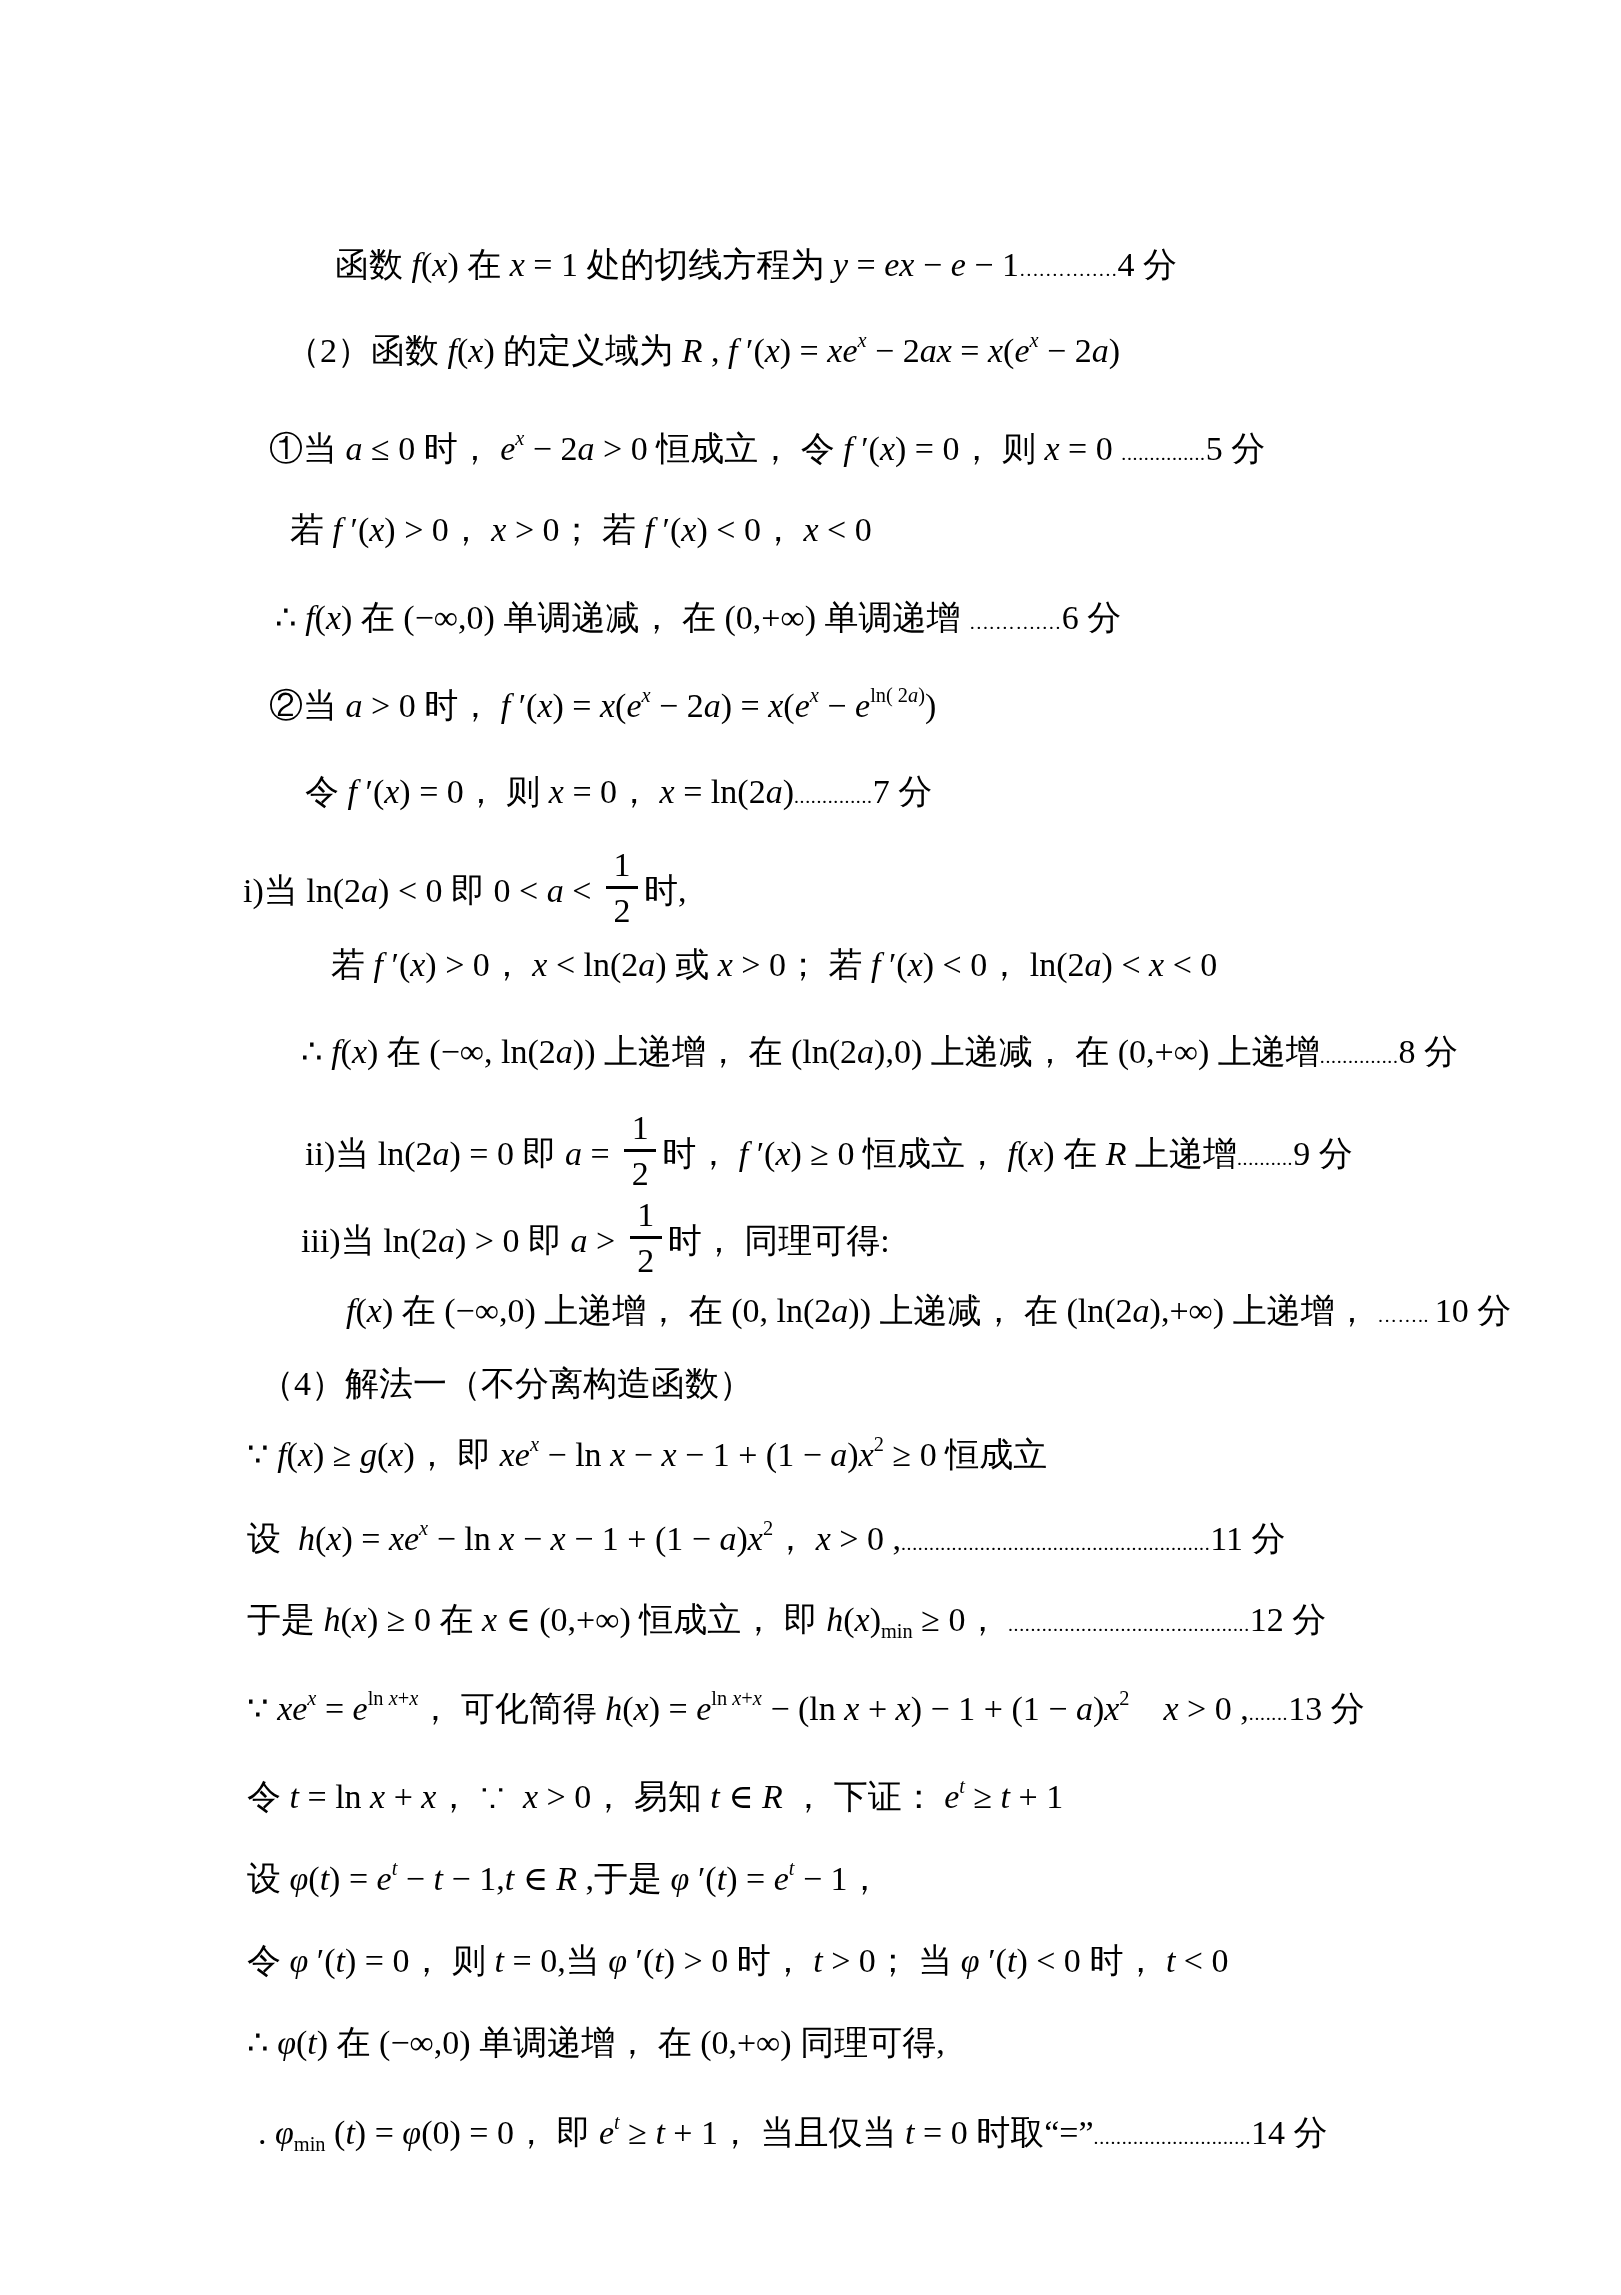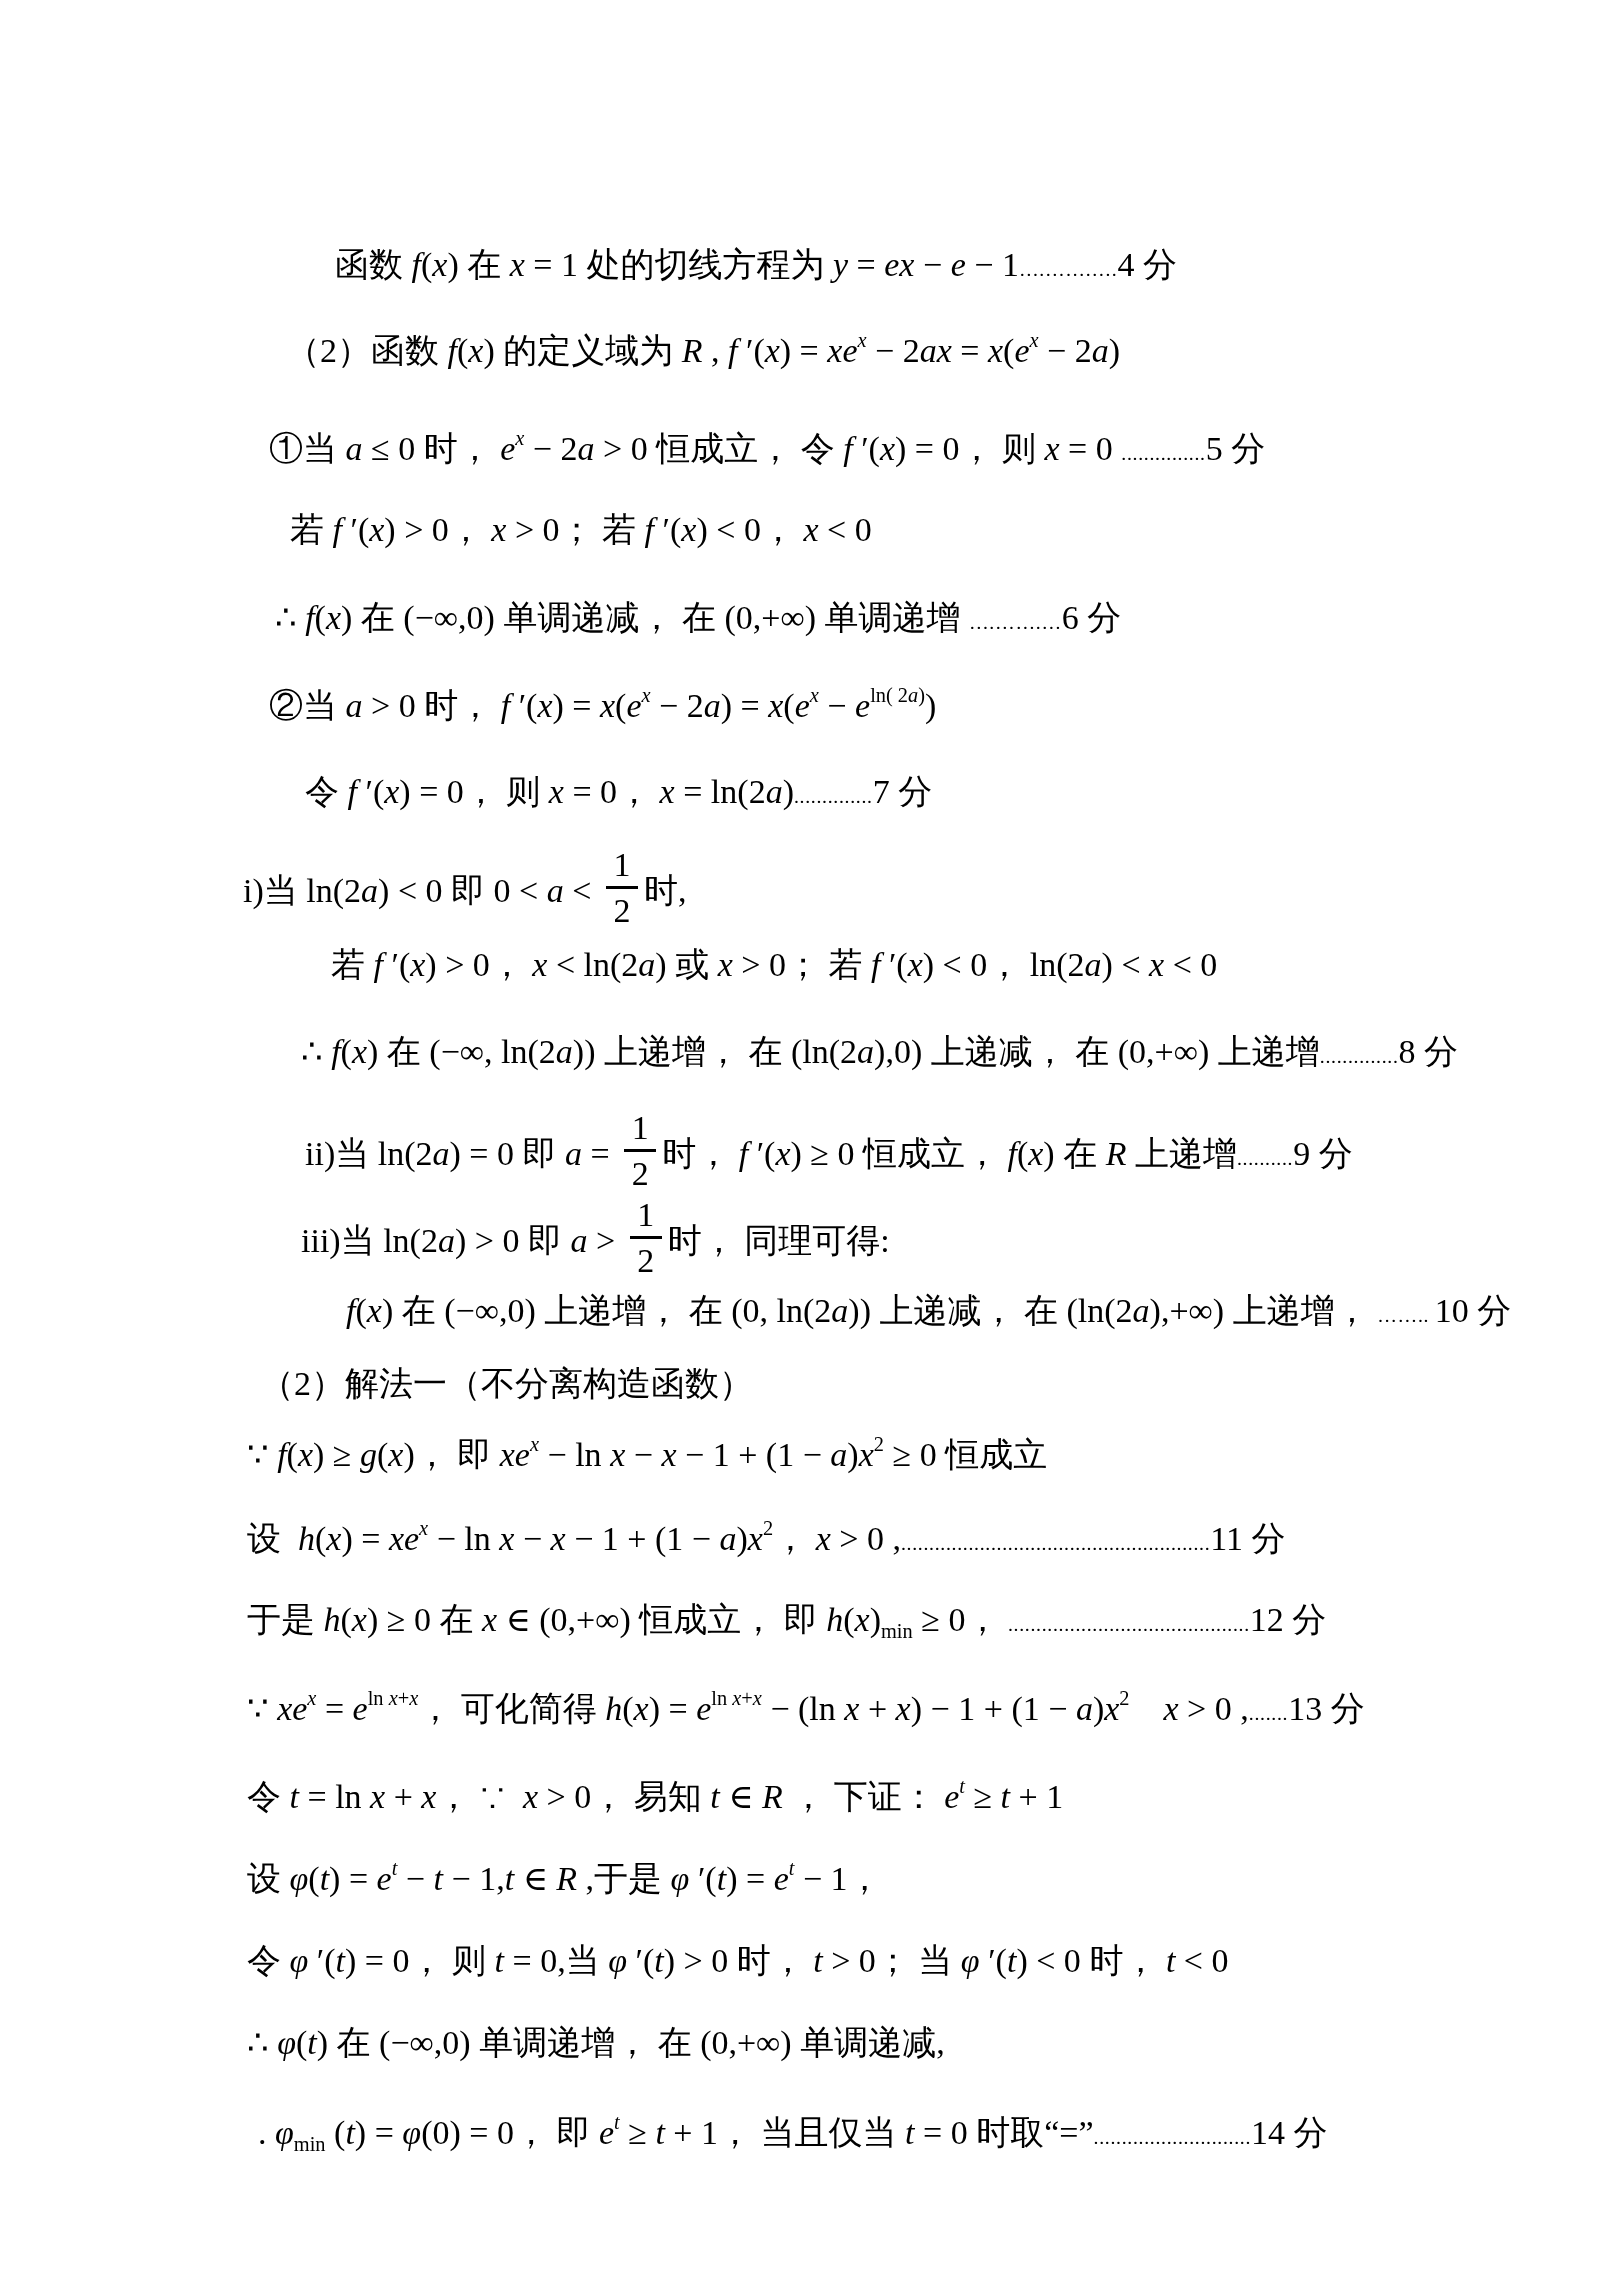--- a/index.html
+++ b/index.html
@@ -50,25 +50,25 @@
       <div class="line" style="top: 478px; left: 290px;"><span class="seg-c">若 </span><span class="seg-i">f</span><span class="seg-r"> ′(</span><span class="seg-i">x</span><span class="seg-r">) &gt; 0</span><span class="seg-c">， </span><span class="seg-i">x</span><span class="seg-r"> &gt; 0</span><span class="seg-c">； 若 </span><span class="seg-i">f</span><span class="seg-r"> ′(</span><span class="seg-i">x</span><span class="seg-r">) &lt; 0</span><span class="seg-c">， </span><span class="seg-i">x</span><span class="seg-r"> &lt; 0</span></div>
       <div class="line" style="top: 566px; left: 275px;"><span class="seg-r">∴ </span><span class="seg-i">f</span><span class="seg-r">(</span><span class="seg-i">x</span><span class="seg-r">) </span><span class="seg-c">在 </span><span class="seg-r">(−∞,0) </span><span class="seg-c">单调递减， 在 </span><span class="seg-r">(0,+∞) </span><span class="seg-c">单调递增 </span><span class="seg-d">….…….…</span><span class="seg-c">6 分</span></div>
       <div class="line" style="top: 652px; left: 269px;"><span class="seg-c">②当 </span><span class="seg-i">a</span><span class="seg-r"> &gt; 0 </span><span class="seg-c">时， </span><span class="seg-i">f</span><span class="seg-r"> ′(</span><span class="seg-i">x</span><span class="seg-r">) = </span><span class="seg-i">x</span><span class="seg-r">(</span><span class="seg-i">e</span><span class="sup"><span class="seg-i">x</span></span><span class="seg-r"> − 2</span><span class="seg-i">a</span><span class="seg-r">) = </span><span class="seg-i">x</span><span class="seg-r">(</span><span class="seg-i">e</span><span class="sup"><span class="seg-i">x</span></span><span class="seg-r"> − </span><span class="seg-i">e</span><span class="sup"><span class="seg-r">ln( 2</span><span class="seg-i">a</span><span class="seg-r">)</span></span><span class="seg-r">)</span></div>
       <div class="line" style="top: 740px; left: 305px;"><span class="seg-c">令 </span><span class="seg-i">f</span><span class="seg-r"> ′(</span><span class="seg-i">x</span><span class="seg-r">) = 0</span><span class="seg-c">， 则 </span><span class="seg-i">x</span><span class="seg-r"> = 0</span><span class="seg-c">， </span><span class="seg-i">x</span><span class="seg-r"> = ln(2</span><span class="seg-i">a</span><span class="seg-r">)</span><span class="seg-d">..............</span><span class="seg-c">7 分</span></div>
       <div class="line" style="top: 822px; left: 243px;"><span class="seg-r">i)</span><span class="seg-c">当 </span><span class="seg-r">ln(2</span><span class="seg-i">a</span><span class="seg-r">) &lt; 0 </span><span class="seg-c">即 </span><span class="seg-r">0 &lt; </span><span class="seg-i">a</span><span class="seg-r"> &lt; </span><span class="frac"><span class="fnum">1</span><span class="fden">2</span></span><span class="seg-c">时,</span></div>
       <div class="line" style="top: 913px; left: 331px;"><span class="seg-c">若 </span><span class="seg-i">f</span><span class="seg-r"> ′(</span><span class="seg-i">x</span><span class="seg-r">) &gt; 0</span><span class="seg-c">， </span><span class="seg-i">x</span><span class="seg-r"> &lt; ln(2</span><span class="seg-i">a</span><span class="seg-r">) </span><span class="seg-c">或 </span><span class="seg-i">x</span><span class="seg-r"> &gt; 0</span><span class="seg-c">； 若 </span><span class="seg-i">f</span><span class="seg-r"> ′(</span><span class="seg-i">x</span><span class="seg-r">) &lt; 0</span><span class="seg-c">， </span><span class="seg-r">ln(2</span><span class="seg-i">a</span><span class="seg-r">) &lt; </span><span class="seg-i">x</span><span class="seg-r"> &lt; 0</span></div>
       <div class="line" style="top: 1000px; left: 301px;"><span class="seg-r">∴ </span><span class="seg-i">f</span><span class="seg-r">(</span><span class="seg-i">x</span><span class="seg-r">) </span><span class="seg-c">在 </span><span class="seg-r">(−∞, ln(2</span><span class="seg-i">a</span><span class="seg-r">)) </span><span class="seg-c">上递增， 在 </span><span class="seg-r">(ln(2</span><span class="seg-i">a</span><span class="seg-r">),0) </span><span class="seg-c">上递减， 在 </span><span class="seg-r">(0,+∞) </span><span class="seg-c">上递增</span><span class="seg-d">..............</span><span class="seg-c">8 分</span></div>
       <div class="line" style="top: 1085px; left: 305px;"><span class="seg-r">ii)</span><span class="seg-c">当 </span><span class="seg-r">ln(2</span><span class="seg-i">a</span><span class="seg-r">) = 0 </span><span class="seg-c">即 </span><span class="seg-i">a</span><span class="seg-r"> = </span><span class="frac"><span class="fnum">1</span><span class="fden">2</span></span><span class="seg-c">时， </span><span class="seg-i">f</span><span class="seg-r"> ′(</span><span class="seg-i">x</span><span class="seg-r">) ≥ 0 </span><span class="seg-c">恒成立， </span><span class="seg-i">f</span><span class="seg-r">(</span><span class="seg-i">x</span><span class="seg-r">) </span><span class="seg-c">在 </span><span class="seg-i">R</span><span class="seg-c"> 上递增</span><span class="seg-d">..........</span><span class="seg-c">9 分</span></div>
       <div class="line" style="top: 1172px; left: 301px;"><span class="seg-r">iii)</span><span class="seg-c">当 </span><span class="seg-r">ln(2</span><span class="seg-i">a</span><span class="seg-r">) &gt; 0 </span><span class="seg-c">即 </span><span class="seg-i">a</span><span class="seg-r"> &gt; </span><span class="frac"><span class="fnum">1</span><span class="fden">2</span></span><span class="seg-c">时， 同理可得:</span></div>
       <div class="line" style="top: 1259px; left: 346px;"><span class="seg-i">f</span><span class="seg-r">(</span><span class="seg-i">x</span><span class="seg-r">) </span><span class="seg-c">在 </span><span class="seg-r">(−∞,0) </span><span class="seg-c">上递增， 在 </span><span class="seg-r">(0, ln(2</span><span class="seg-i">a</span><span class="seg-r">)) </span><span class="seg-c">上递减， 在 </span><span class="seg-r">(ln(2</span><span class="seg-i">a</span><span class="seg-r">),+∞) </span><span class="seg-c">上递增， </span><span class="seg-d">…….. </span><span class="seg-c">10 分</span></div>
-      <div class="line" style="top: 1332px; left: 260px;"><span class="seg-c">（2）解法一（不分离构造函数）</span></div>
+      <div class="line" style="top: 1332px; left: 260px;"><span class="seg-c">（4）解法一（不分离构造函数）</span></div>
       <div class="line" style="top: 1401px; left: 247px;"><span class="seg-r">∵ </span><span class="seg-i">f</span><span class="seg-r">(</span><span class="seg-i">x</span><span class="seg-r">) ≥ </span><span class="seg-i">g</span><span class="seg-r">(</span><span class="seg-i">x</span><span class="seg-r">)</span><span class="seg-c">， 即 </span><span class="seg-i">xe</span><span class="sup"><span class="seg-i">x</span></span><span class="seg-r"> − ln </span><span class="seg-i">x</span><span class="seg-r"> − </span><span class="seg-i">x</span><span class="seg-r"> − 1 + (1 − </span><span class="seg-i">a</span><span class="seg-r">)</span><span class="seg-i">x</span><span class="sup"><span class="seg-r">2</span></span><span class="seg-r"> ≥ 0 </span><span class="seg-c">恒成立</span></div>
       <div class="line" style="top: 1485px; left: 247px;"><span class="seg-c">设  </span><span class="seg-i">h</span><span class="seg-r">(</span><span class="seg-i">x</span><span class="seg-r">) = </span><span class="seg-i">xe</span><span class="sup"><span class="seg-i">x</span></span><span class="seg-r"> − ln </span><span class="seg-i">x</span><span class="seg-r"> − </span><span class="seg-i">x</span><span class="seg-r"> − 1 + (1 − </span><span class="seg-i">a</span><span class="seg-r">)</span><span class="seg-i">x</span><span class="sup"><span class="seg-r">2</span></span><span class="seg-c">， </span><span class="seg-i">x</span><span class="seg-r"> &gt; 0 ,</span><span class="seg-d">.......................................................</span><span class="seg-c">11 分</span></div>
       <div class="line" style="top: 1568px; left: 247px;"><span class="seg-c">于是 </span><span class="seg-i">h</span><span class="seg-r">(</span><span class="seg-i">x</span><span class="seg-r">) ≥ 0 </span><span class="seg-c">在 </span><span class="seg-i">x</span><span class="seg-r"> ∈ (0,+∞) </span><span class="seg-c">恒成立， 即 </span><span class="seg-i">h</span><span class="seg-r">(</span><span class="seg-i">x</span><span class="seg-r">)</span><span class="sub"><span class="seg-r">min</span></span><span class="seg-r"> ≥ 0</span><span class="seg-c">， </span><span class="seg-d">...........................................</span><span class="seg-c">12 分</span></div>
       <div class="line" style="top: 1655px; left: 247px;"><span class="seg-r">∵ </span><span class="seg-i">xe</span><span class="sup"><span class="seg-i">x</span></span><span class="seg-r"> = </span><span class="seg-i">e</span><span class="sup"><span class="seg-r">ln </span><span class="seg-i">x</span><span class="seg-r">+</span><span class="seg-i">x</span></span><span class="seg-c">， 可化简得 </span><span class="seg-i">h</span><span class="seg-r">(</span><span class="seg-i">x</span><span class="seg-r">) = </span><span class="seg-i">e</span><span class="sup"><span class="seg-r">ln </span><span class="seg-i">x</span><span class="seg-r">+</span><span class="seg-i">x</span></span><span class="seg-r"> − (ln </span><span class="seg-i">x</span><span class="seg-r"> + </span><span class="seg-i">x</span><span class="seg-r">) − 1 + (1 − </span><span class="seg-i">a</span><span class="seg-r">)</span><span class="seg-i">x</span><span class="sup"><span class="seg-r">2</span></span><span class="seg-r">    </span><span class="seg-i">x</span><span class="seg-r"> &gt; 0 ,</span><span class="seg-d">.......</span><span class="seg-c">13 分</span></div>
       <div class="line" style="top: 1743px; left: 247px;"><span class="seg-c">令 </span><span class="seg-i">t</span><span class="seg-r"> = ln </span><span class="seg-i">x</span><span class="seg-r"> + </span><span class="seg-i">x</span><span class="seg-c">， </span><span class="seg-r">∵  </span><span class="seg-i">x</span><span class="seg-r"> &gt; 0</span><span class="seg-c">， 易知 </span><span class="seg-i">t</span><span class="seg-r"> ∈ </span><span class="seg-i">R</span><span class="seg-c"> ， 下证： </span><span class="seg-i">e</span><span class="sup"><span class="seg-i">t</span></span><span class="seg-r"> ≥ </span><span class="seg-i">t</span><span class="seg-r"> + 1</span></div>
       <div class="line" style="top: 1825px; left: 247px;"><span class="seg-c">设 </span><span class="seg-i">φ</span><span class="seg-r">(</span><span class="seg-i">t</span><span class="seg-r">) = </span><span class="seg-i">e</span><span class="sup"><span class="seg-i">t</span></span><span class="seg-r"> − </span><span class="seg-i">t</span><span class="seg-r"> − 1,</span><span class="seg-i">t</span><span class="seg-r"> ∈ </span><span class="seg-i">R</span><span class="seg-r"> ,</span><span class="seg-c">于是 </span><span class="seg-i">φ</span><span class="seg-r"> ′(</span><span class="seg-i">t</span><span class="seg-r">) = </span><span class="seg-i">e</span><span class="sup"><span class="seg-i">t</span></span><span class="seg-r"> − 1</span><span class="seg-c">，</span></div>
       <div class="line" style="top: 1909px; left: 247px;"><span class="seg-c">令 </span><span class="seg-i">φ</span><span class="seg-r"> ′(</span><span class="seg-i">t</span><span class="seg-r">) = 0</span><span class="seg-c">， 则 </span><span class="seg-i">t</span><span class="seg-r"> = 0,</span><span class="seg-c">当 </span><span class="seg-i">φ</span><span class="seg-r"> ′(</span><span class="seg-i">t</span><span class="seg-r">) &gt; 0 </span><span class="seg-c">时， </span><span class="seg-i">t</span><span class="seg-r"> &gt; 0</span><span class="seg-c">； 当 </span><span class="seg-i">φ</span><span class="seg-r"> ′(</span><span class="seg-i">t</span><span class="seg-r">) &lt; 0 </span><span class="seg-c">时， </span><span class="seg-i">t</span><span class="seg-r"> &lt; 0</span></div>
-      <div class="line" style="top: 1991px; left: 247px;"><span class="seg-r">∴ </span><span class="seg-i">φ</span><span class="seg-r">(</span><span class="seg-i">t</span><span class="seg-r">) </span><span class="seg-c">在 </span><span class="seg-r">(−∞,0) </span><span class="seg-c">单调递增， 在 </span><span class="seg-r">(0,+∞) </span><span class="seg-c">单调递减,</span></div>
+      <div class="line" style="top: 1991px; left: 247px;"><span class="seg-r">∴ </span><span class="seg-i">φ</span><span class="seg-r">(</span><span class="seg-i">t</span><span class="seg-r">) </span><span class="seg-c">在 </span><span class="seg-r">(−∞,0) </span><span class="seg-c">单调递增， 在 </span><span class="seg-r">(0,+∞) </span><span class="seg-c">同理可得,</span></div>
       <div class="line" style="top: 2079px; left: 258px;"><span class="seg-r">. </span><span class="seg-i">φ</span><span class="sub"><span class="seg-r">min</span></span><span class="seg-r"> (</span><span class="seg-i">t</span><span class="seg-r">) = </span><span class="seg-i">φ</span><span class="seg-r">(0) = 0</span><span class="seg-c">， 即 </span><span class="seg-i">e</span><span class="sup"><span class="seg-i">t</span></span><span class="seg-r"> ≥ </span><span class="seg-i">t</span><span class="seg-r"> + 1</span><span class="seg-c">， 当且仅当 </span><span class="seg-i">t</span><span class="seg-r"> = 0 </span><span class="seg-c">时取“=”</span><span class="seg-d">............................</span><span class="seg-c">14 分</span></div>
     </div>
 </main>
 
 
 </body></html>

